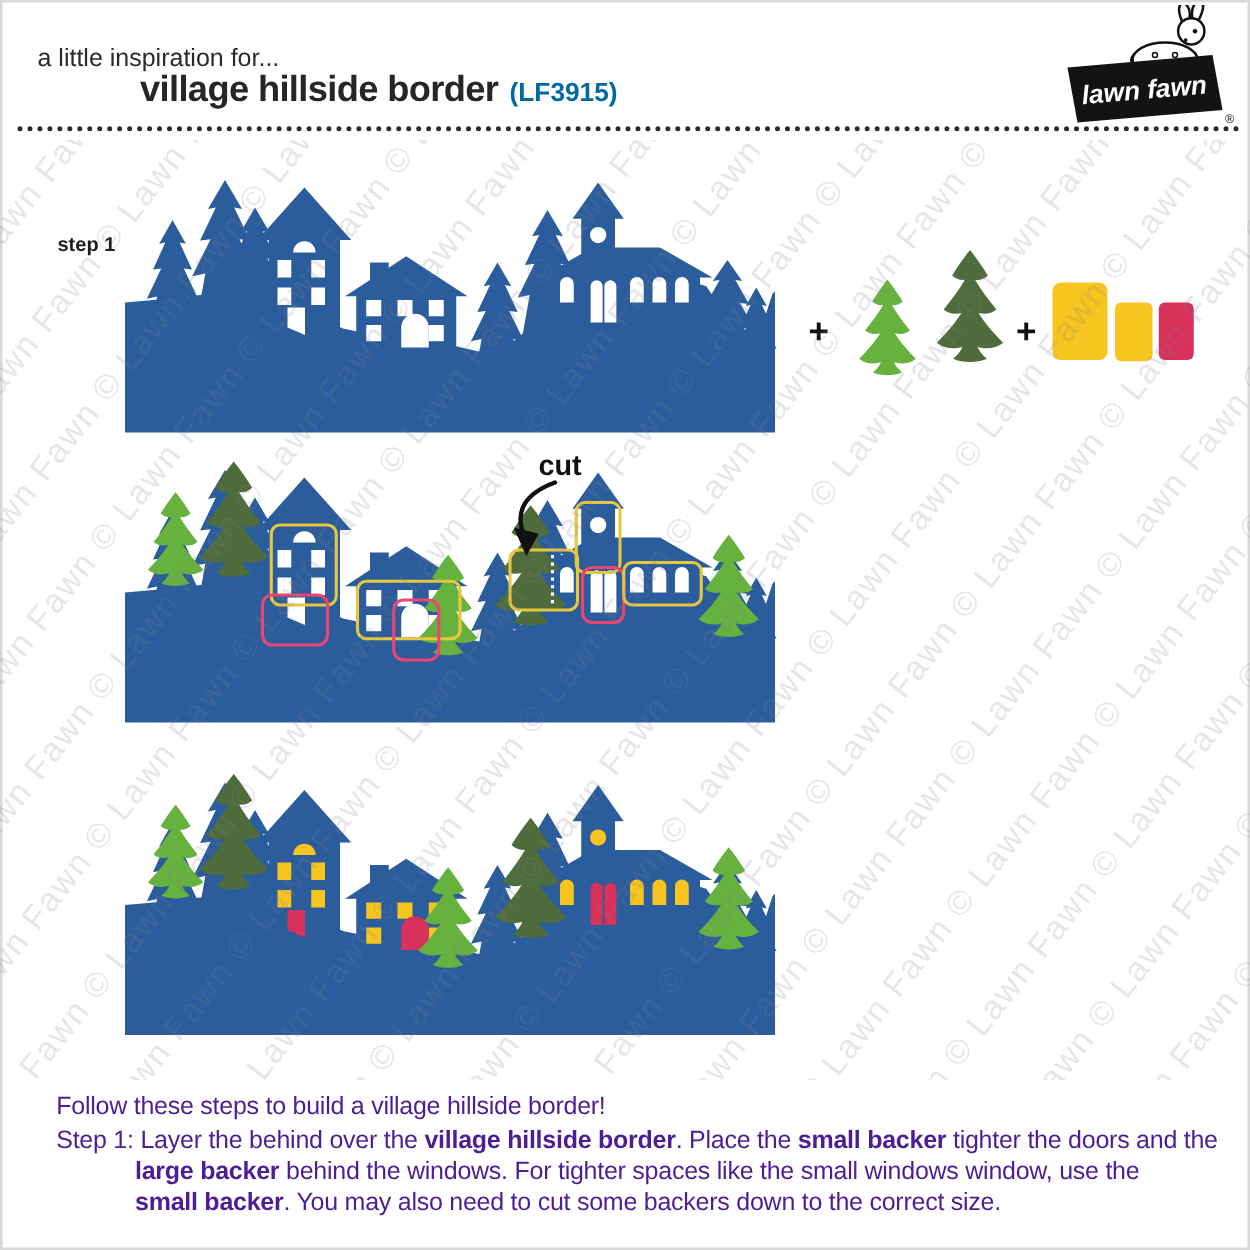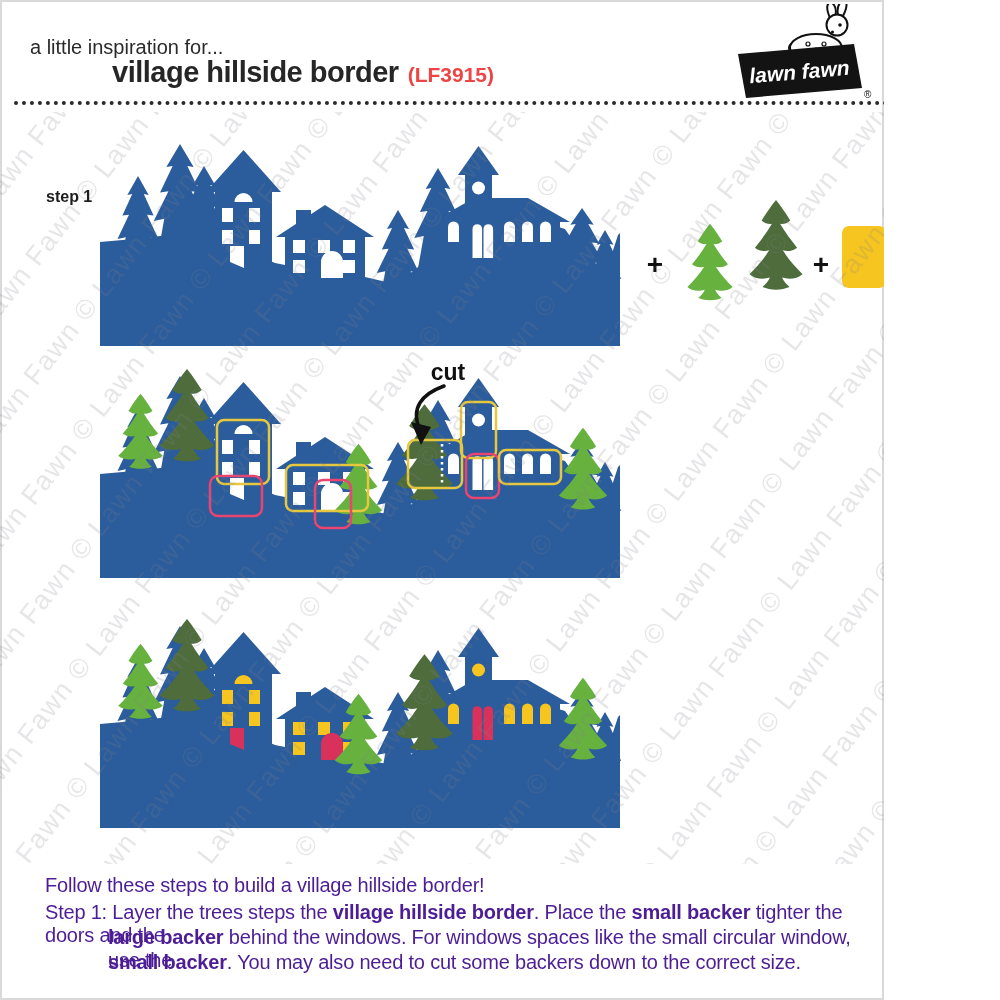--- a/index.html
+++ b/index.html
@@ -1,22 +1,22 @@
 <!DOCTYPE html>
 <html style="--border-blue: #2B5C9B; --tree-light-green: #67B13F; --tree-dark-green: #4E6C3C; --backer-yellow: #F6C51F; --backer-red: #D8315B; --outline-yellow: #E6C83E; --outline-red: #EA4570;"><head>
 <meta charset="utf-8">
 <style>
   html,body{margin:0;padding:0;background:#fff;}
-  .page{position:relative;width:884px;height:1000px;background:#fff;overflow:hidden;
+  .page{position:relative;width:1000px;height:1000px;background:#fff;overflow:hidden;
         box-shadow:inset 0 0 0 2px #d9d9d9;font-family:"Liberation Sans",sans-serif;color:#1d1d1d;}
   
   .tagline{position:absolute;left:30px;top:36px;font-size:20px;color:#2a2a2a;z-index:10;}
   .title-row{position:absolute;left:112px;top:56px;display:flex;align-items:baseline;gap:9px;z-index:10;}
   .title{font-size:29px;font-weight:bold;letter-spacing:-0.5px;color:#262626;}
-  .sku{font-size:21px;font-weight:bold;color:#ef4444;}
+  .sku{font-size:21px;font-weight:bold;color:#0369a1;}
   .divider{position:absolute;left:14px;top:101px;width:978px;border-top:4px dotted #2a2a2a;z-index:10;}
   
   .logo{position:absolute;right:10px;top:4px;width:142px;height:102px;z-index:10;}
   
   .step1{position:absolute;left:46px;top:188px;font-size:16px;font-weight:bold;z-index:6;}
   
   .illus{position:absolute;left:40px;width:920px;height:235px;z-index:1;}
   #illus1{top:128px;} #illus2{top:356px;} #illus3{top:596px;}
   svg text{font-family:"Liberation Sans",sans-serif;}
   .plus{font-size:28px;font-weight:bold;fill:#111;}
@@ -209,18 +209,18 @@
         <div class="wm-row">Lawn Fawn © Lawn Fawn © Lawn Fawn © Lawn Fawn © Lawn Fawn © Lawn Fawn © Lawn Fawn © Lawn Fawn © Lawn Fawn © Lawn Fawn © Lawn Fawn © Lawn Fawn © </div>
         <div class="wm-row">Lawn Fawn © Lawn Fawn © Lawn Fawn © Lawn Fawn © Lawn Fawn © Lawn Fawn © Lawn Fawn © Lawn Fawn © Lawn Fawn © Lawn Fawn © Lawn Fawn © Lawn Fawn © </div>
         <div class="wm-row">Lawn Fawn © Lawn Fawn © Lawn Fawn © Lawn Fawn © Lawn Fawn © Lawn Fawn © Lawn Fawn © Lawn Fawn © Lawn Fawn © Lawn Fawn © Lawn Fawn © Lawn Fawn © </div>
         <div class="wm-row">Lawn Fawn © Lawn Fawn © Lawn Fawn © Lawn Fawn © Lawn Fawn © Lawn Fawn © Lawn Fawn © Lawn Fawn © Lawn Fawn © Lawn Fawn © Lawn Fawn © Lawn Fawn © </div>
         <div class="wm-row">Lawn Fawn © Lawn Fawn © Lawn Fawn © Lawn Fawn © Lawn Fawn © Lawn Fawn © Lawn Fawn © Lawn Fawn © Lawn Fawn © Lawn Fawn © Lawn Fawn © Lawn Fawn © </div>
       </div>
   </div>
 
   <div class="footer-line" id="f-intro">Follow these steps to build a village hillside border!</div>
   <div class="footer-line" id="f-l1">
-    <span>Step 1: </span><span><span>Layer the trees steps the </span><b>village hillside border</b><span>. Place the </span><b>small backer</b><span> tighter the doors and the</span></span>
+    <span>Step 1: </span><span><span>Layer the behind over the </span><b>village hillside border</b><span>. Place the </span><b>small backer</b><span> tighter the doors and the</span></span>
   </div>
-  <div class="footer-line" id="f-l2"><b>large backer</b><span> behind the windows. For windows spaces like the small circular window, use the</span></div>
+  <div class="footer-line" id="f-l2"><b>large backer</b><span> behind the windows. For tighter spaces like the small windows window, use the</span></div>
   <div class="footer-line" id="f-l3"><b>small backer</b><span>. You may also need to cut some backers down to the correct size.</span></div>
 
 </div>
 
 </body></html>

